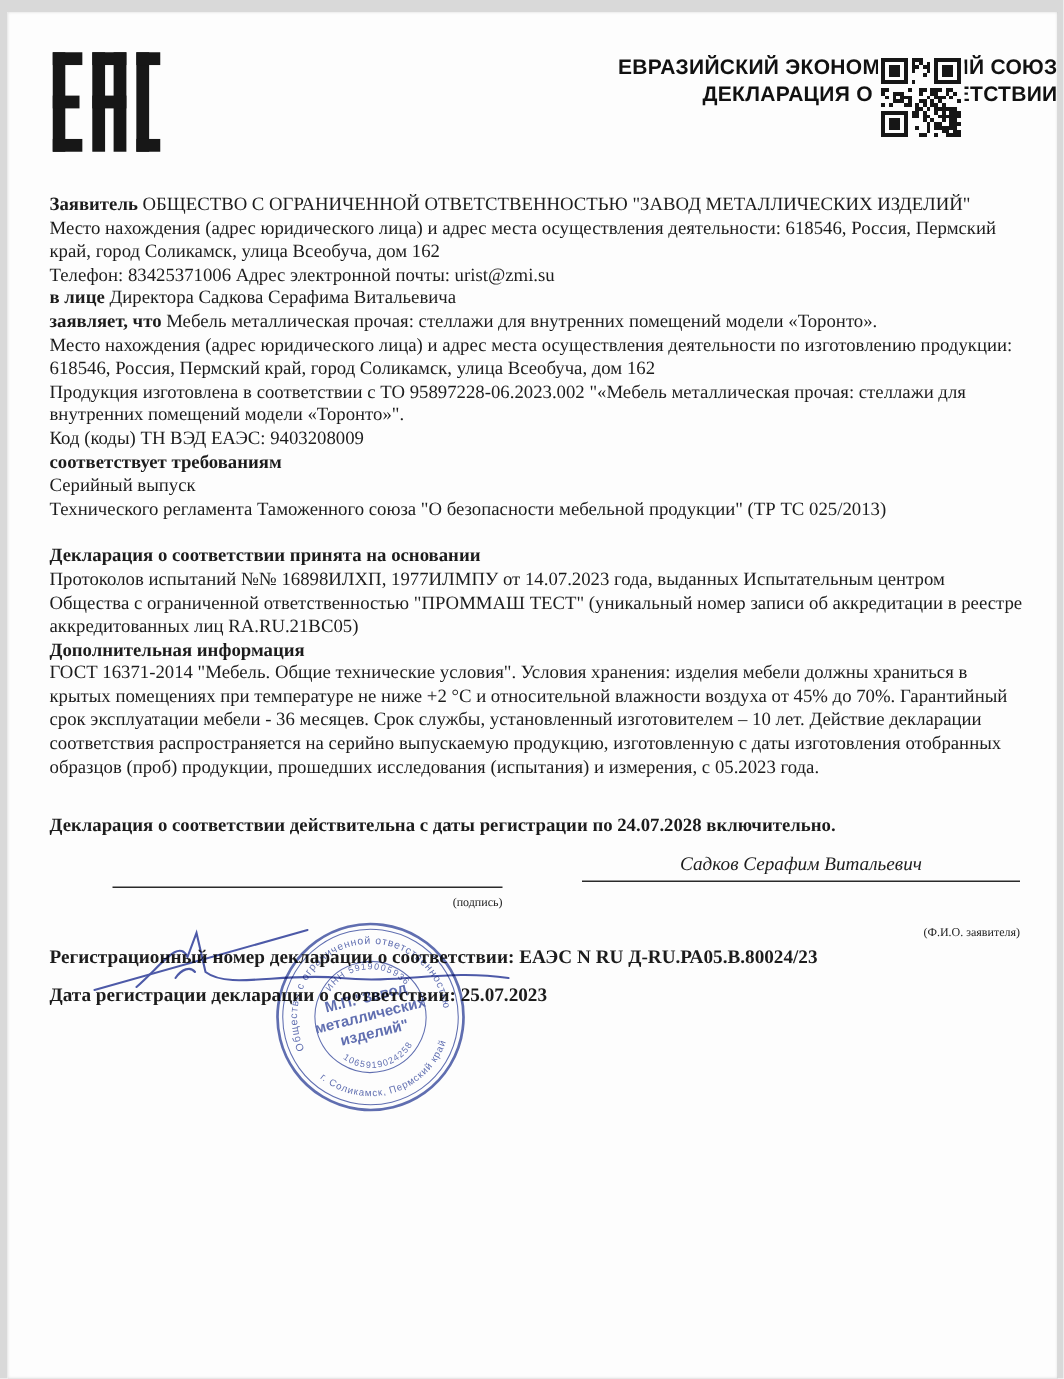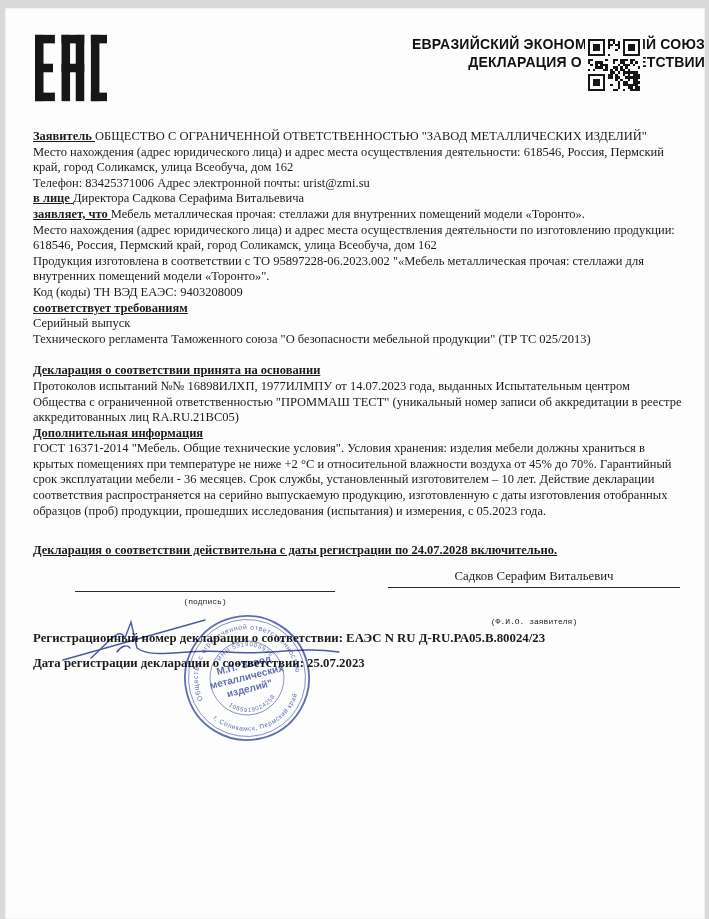--- a/index.html
+++ b/index.html
@@ -25,39 +25,39 @@
     font-weight:bold;font-size:14px;line-height:18px;
     letter-spacing:.2px;color:#111;
   }
   .qr{position:absolute;left:580px;top:28px;width:58px;height:58px;}
   
   .content{
     position:absolute;left:28px;top:121px;width:652px;
     font-size:12.5px;line-height:15.6px;
   }
   .content p{margin:0;}
-  b{font-weight:bold;text-decoration:underline;}
+  b{font-weight:bold;}
   .gap-lg{margin-top:16px !important;}
   .gap-md{margin-top:24px !important;}
   
   .sig-row{position:relative;height:48px;margin-top:6px;}
   .sig-line{
     position:absolute;border-top:1.2px solid #2a2a2a;height:0;
   }
   .sig-line.left{left:42px;top:26px;width:260px;}
   .sig-line.right{left:355px;top:22px;width:292px;}
   .sig-caption{
-    position:absolute;font-size:8px;color:#222;text-align:center;
-    font-family:Liberation Mono, monospace;
+    position:absolute;font-size:8px;color:#222;text-align:right;
+    font-family:Liberation Serif, serif;
   }
   .sig-caption.left{left:42px;top:29px;width:260px;}
   .sig-caption.right{left:355px;top:25px;width:292px;margin-top:24px;}
   .sig-fio{
     position:absolute;left:355px;top:4px;width:292px;
-    text-align:center;font-size:12.8px;
+    text-align:center;font-size:12.8px;font-style:italic;
   }
   .reg-line{font-weight:bold;font-size:12.8px;}
   .reg-number{margin-top:18px !important;}
   .reg-date{margin-top:10px !important;}
   
   .stamp{
     position:absolute;left:158px;top:586px;width:168px;height:168px;
     mix-blend-mode:multiply;opacity:.88;pointer-events:none;
   }
   .signature-ink{

